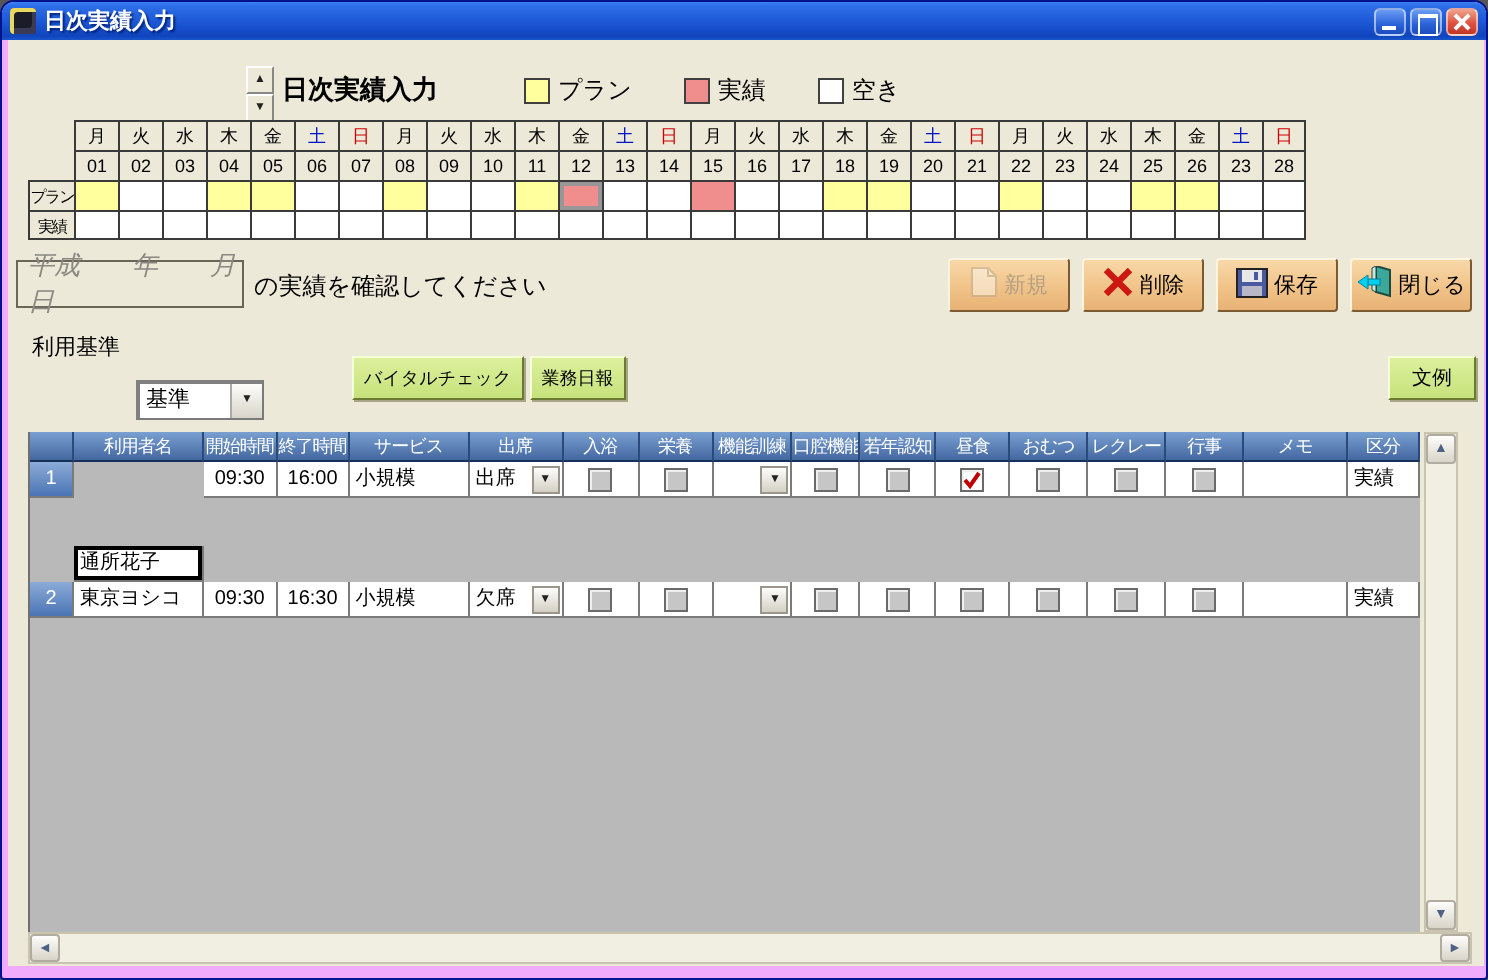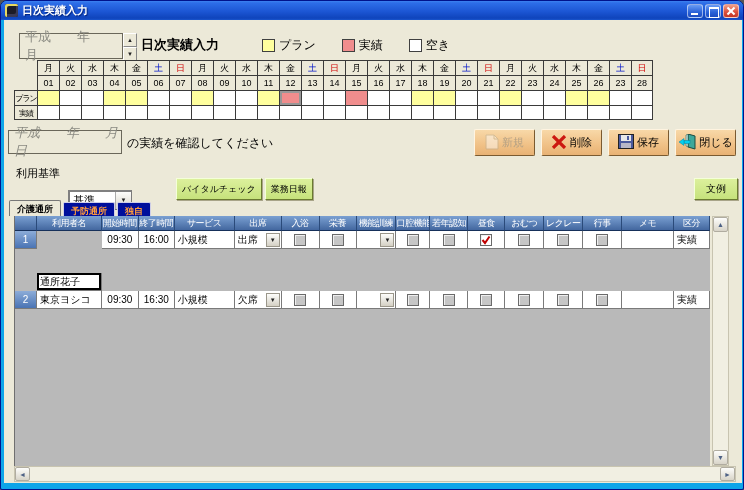--- a/index.html
+++ b/index.html
@@ -1,17 +1,17 @@
 <!DOCTYPE html>
 <html><head>
 <meta charset="utf-8">
 <style>
   * { margin:0; padding:0; box-sizing:border-box; }
   body { font-family:"Liberation Sans","DejaVu Sans",sans-serif; background:#555; }
-  .window { position:relative; width:744px; height:490px; background:#0ea5e9;
+  .window { position:relative; width:744px; height:490px; background:#f0abfc;
     border:1px solid #00138c; border-radius:7px 7px 2px 2px; overflow:hidden;padding-left:20px; }
   .titlebar { position:absolute; left:0; top:0; width:100%; height:19px;
     background:linear-gradient(180deg,#3c82f0 0%,#2d6ee8 10%,#1c56d4 55%,#0f44bc 90%,#1a55cc 100%);
     display:flex; align-items:center; padding:0 4px; }
   .app-icon { width:13px; height:13px; background:#1c1c28; border-radius:2px; margin-right:4px;
     box-shadow:inset 2px 2px 0 #e8d860, inset -2px -3px 0 #3a3a55; }
   .title-text { color:#fff; font-size:11px; font-weight:bold; text-shadow:1px 1px 1px #00227a; flex:1; }
   .tb-btn { width:16px; height:14px; margin-left:2px; border-radius:3px; border:1px solid #ffffff88;
     background:linear-gradient(180deg,#6a9cf4,#2a62d8 60%,#1c4cc0); position:relative; }
   .tb-btn.close { background:linear-gradient(180deg,#f0a088,#dd5340 55%,#c23525); }
@@ -119,21 +119,20 @@
   <div class="titlebar">
     <div class="app-icon"></div>
     <div class="title-text">日次実績入力</div>
     <div class="tb-btn min"></div>
     <div class="tb-btn max"></div>
     <div class="tb-btn close"></div>
   </div>
 
   <div class="client">
 
-    <div class="datebox" id="datefield1">平成　　年　　月</div>
     <div class="spinner">
       <div class="spin-btn">▲</div>
       <div class="spin-btn">▼</div>
     </div>
     <div class="heading">日次実績入力</div>
     <div class="legend">
         <span class="legend-item">
           <span class="legend-sq" style="background: rgb(255, 255, 158);"></span>
           <span class="legend-lab">プラン</span>
         </span>
@@ -308,25 +307,20 @@
       <div class="combo-val">基準</div>
       <div class="combo-btn">▼</div>
     </div>
 
     <div class="tool-btns">
         <div class="green-btn">バイタルチェック</div>
         <div class="green-btn">業務日報</div>
       </div>
     <div class="green-btn" id="bunrei-btn">文例</div>
 
-    <div class="tabs">
-        <div class="tab active">介護通所</div>
-        <div class="tab inactive">予防通所</div>
-        <div class="tab inactive">独自</div>
-      </div>
 
     <div class="gridarea">
       <div class="trow" id="thead">
           <div class="th" style="width: 22px;"></div>
           <div class="th" style="width: 65px;">利用者名</div>
           <div class="th" style="width: 37px;">開始時間</div>
           <div class="th" style="width: 36px;">終了時間</div>
           <div class="th" style="width: 60px;">サービス</div>
           <div class="th" style="width: 47px;">出席</div>
           <div class="th" style="width: 38px;">入浴</div>

